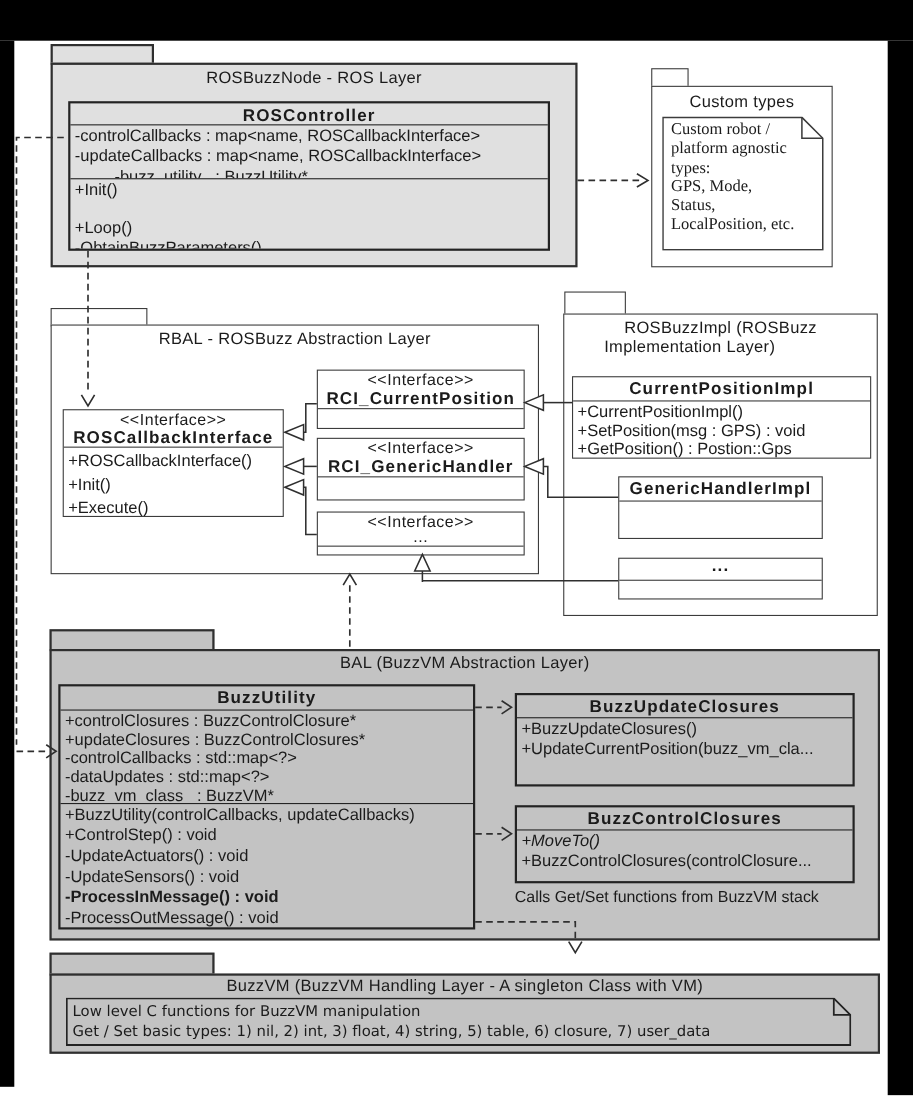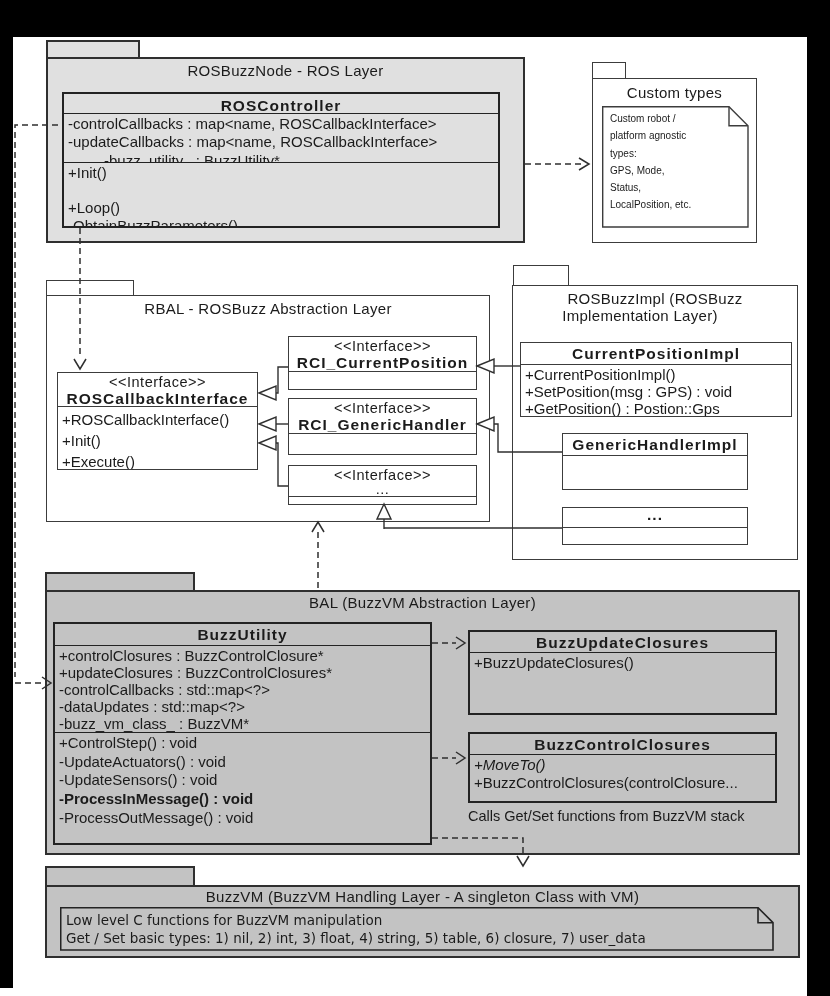--- a/index.html
+++ b/index.html
@@ -21,21 +21,21 @@
   .cls.fill-white{background:#ffffff;border:1.5px solid #3c3c3c;}
   .cls-head{text-align:center;font-weight:bold;letter-spacing:1px;font-size:15.5px;white-space:nowrap;overflow:hidden;}
   .cls-stereo{text-align:center;font-size:14.5px;letter-spacing:.5px;white-space:nowrap;}
   .comp{box-sizing:border-box;overflow:hidden;}
   .sep-dark{border-top:1.5px solid #232323;}
   .sep-thin{border-top:1px solid #3c3c3c;}
   .row{padding-left:4px;font-size:15px;white-space:nowrap;overflow:hidden;}
   .grow{flex:1 1 auto;}
   
   .note-svg{position:absolute;}
-  .note-text{position:absolute;font-size:10px;white-space:nowrap;}
+  .note-text{position:absolute;font-size:15px;white-space:nowrap;font-family:Liberation Serif, serif;}
   
   #connectors{position:absolute;left:0;top:0;pointer-events:none;z-index:8;}
   .caption{position:absolute;font-size:14.5px;white-space:nowrap;}
 </style>
 </head>
 <body>
 
 <div id="canvas">
 
   <div class="strip" style="left:0;top:0;width:830px;height:37px;"></div>
@@ -111,21 +111,21 @@
   <div class="cls fill-white" style="left:288px;top:465px;width:189px;height:40px;">
     <div class="cls-stereo" style="line-height:16px;padding-top:1px;">&lt;&lt;Interface&gt;&gt;</div>
     <div class="cls-stereo" style="line-height:13px;">...</div>
     <div class="comp sep-thin grow"></div>
   </div>
 
   <div class="pkg-white">
     <div class="pkg-tab" style="left:513px;top:265px;width:56px;height:22px;"></div>
     <div class="pkg-body" style="left:512px;top:285px;width:286px;height:275px;"></div>
     <div class="pkg-title" style="left:512px;top:290px;width:286px;">ROSBuzzImpl (ROSBuzz</div>
-    <div class="pkg-title" style="left:497px;top:307px;width:286px;">Implementation Layer)</div>
+    <div class="pkg-title" style="left:484px;top:307px;width:286px;">Implementation Layer)</div>
   </div>
 
   <div class="cls fill-white" style="left:520px;top:342px;width:272px;height:75px;">
     <div class="cls-head" style="height:21px;line-height:22px;">CurrentPositionImpl</div>
     <div class="comp sep-thin grow" style="padding-top:1px;">
       <div class="row" style="line-height:17px;">+CurrentPositionImpl()</div>
       <div class="row" style="line-height:17px;">+SetPosition(msg : GPS) : void</div>
       <div class="row" style="line-height:17px;">+GetPosition() : Postion::Gps</div>
     </div>
   </div>
@@ -149,32 +149,34 @@
   <div class="cls fill-gray" style="left:53px;top:622px;width:379px;height:223px;">
     <div class="cls-head" style="height:21px;line-height:22px;">BuzzUtility</div>
     <div class="comp sep-dark" style="height:87px;padding-top:1px;">
       <div class="row" style="line-height:17px;">+controlClosures : BuzzControlClosure*</div>
       <div class="row" style="line-height:17px;">+updateClosures : BuzzControlClosures*</div>
       <div class="row" style="line-height:17px;">-controlCallbacks : std::map&lt;?&gt;</div>
       <div class="row" style="line-height:17px;">-dataUpdates : std::map&lt;?&gt;</div>
       <div class="row" style="line-height:17px;">-buzz_vm_class_ : BuzzVM*</div>
     </div>
     <div class="comp sep-dark grow" style="padding-top:1px;">
+      <div class="row" style="line-height:18.7px;">+BuzzUtility(controlCallbacks, updateCallbacks)</div>
       <div class="row" style="line-height:18.7px;">+ControlStep() : void</div>
       <div class="row" style="line-height:18.7px;">-UpdateActuators() : void</div>
       <div class="row" style="line-height:18.7px;">-UpdateSensors() : void</div>
       <div class="row" style="line-height:18.7px;font-weight:bold;">-ProcessInMessage() : void</div>
       <div class="row" style="line-height:18.7px;">-ProcessOutMessage() : void</div>
     </div>
   </div>
 
   <div class="cls fill-gray" style="left:468px;top:630px;width:309px;height:85px;">
     <div class="cls-head" style="height:20px;line-height:21px;">BuzzUpdateClosures</div>
     <div class="comp sep-dark grow" style="padding-top:1px;">
       <div class="row" style="line-height:17.5px;">+BuzzUpdateClosures()</div>
+      <div class="row" style="line-height:17.5px;">+UpdateCurrentPosition(buzz_vm_cla...</div>
     </div>
   </div>
 
   <div class="cls fill-gray" style="left:468px;top:732px;width:309px;height:71px;">
     <div class="cls-head" style="height:20px;line-height:21px;">BuzzControlClosures</div>
     <div class="comp sep-dark grow" style="padding-top:1px;">
       <div class="row" style="line-height:17.5px;font-style:italic;">+MoveTo()</div>
       <div class="row" style="line-height:17.5px;">+BuzzControlClosures(controlClosure...</div>
     </div>
   </div>

